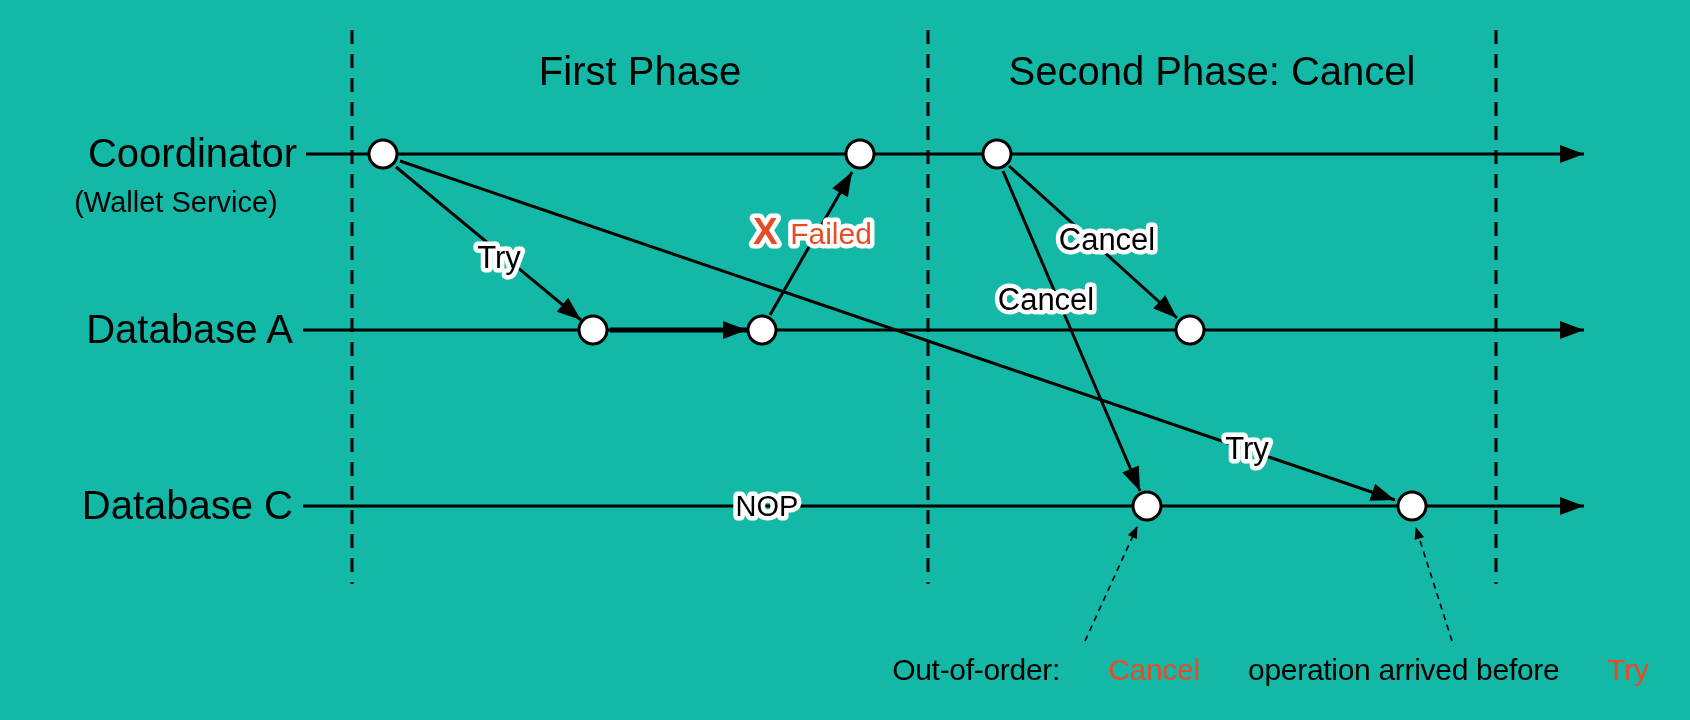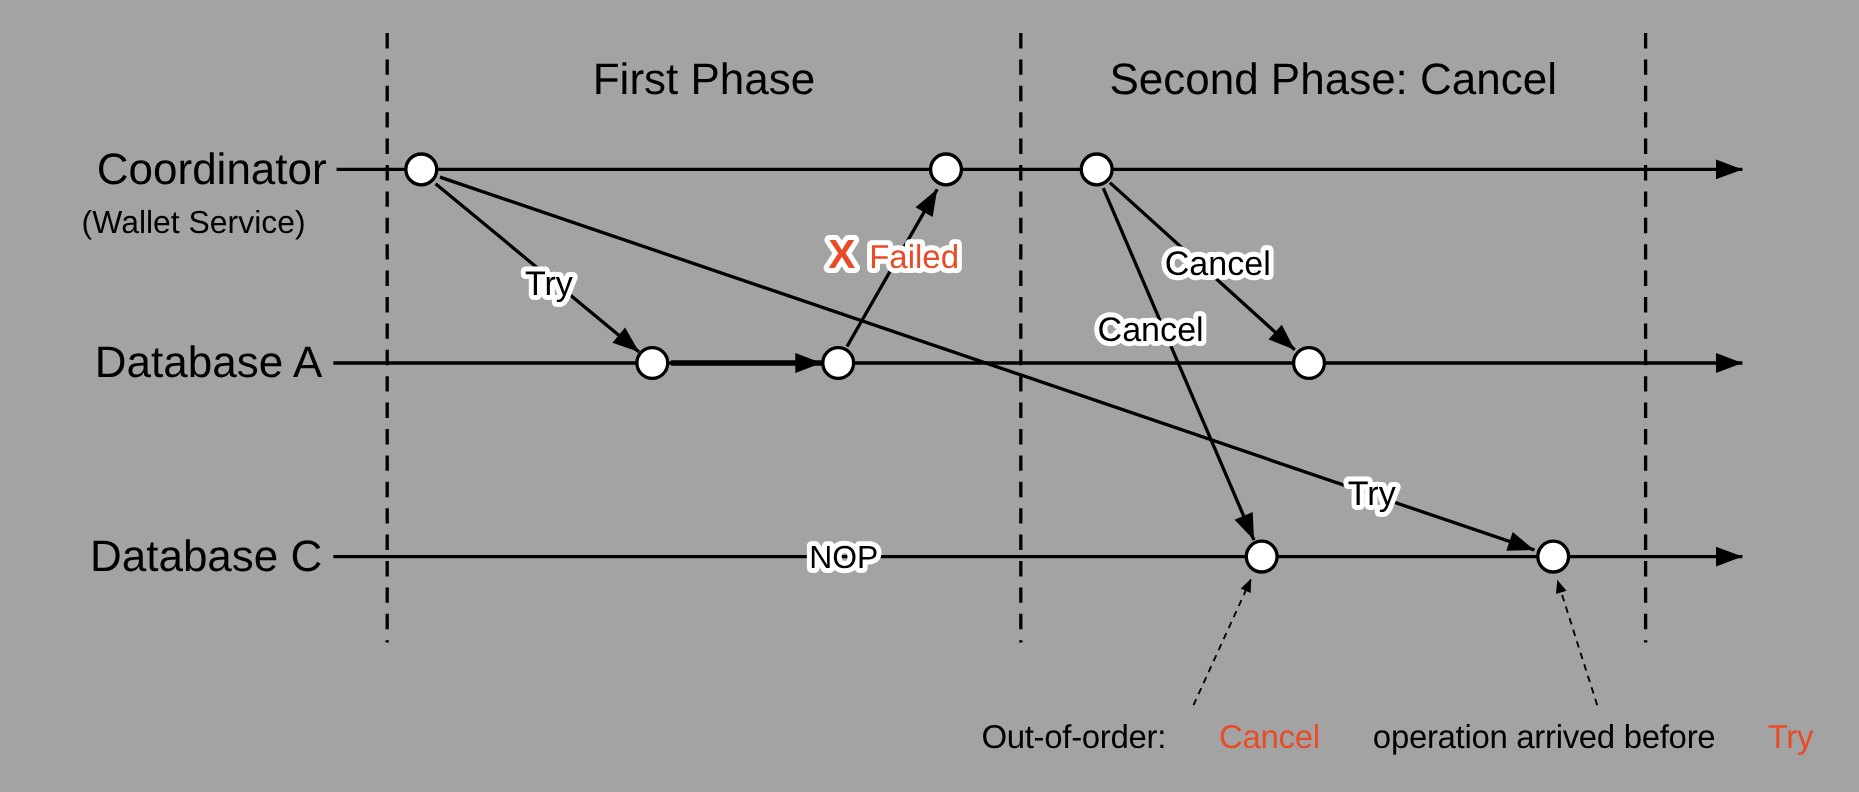--- a/index.html
+++ b/index.html
@@ -1,16 +1,16 @@
 <!DOCTYPE html>
 <html><head>
 <meta charset="utf-8">
 <style>
   html, body { margin: 0; padding: 0; background: #ffffff; }
-  .stage { width: 1690px; height: 720px; position: relative; background: #a3a3a3; }
+  .stage { width: 1690px; height: 720px; position: relative; background: #14b8a6; }
   svg text { font-family: "Liberation Sans", "DejaVu Sans", sans-serif; }
   .t-title  { font-size: 40px; }
   .t-lane   { font-size: 40px; }
   .t-sub    { font-size: 29px; }
   .t-msg    { font-size: 31px; }
   .t-nop    { font-size: 29px; }
   .t-note   { font-size: 30px; letter-spacing: -0.3px; }
   .t-xmark  { font-size: 37px; font-weight: bold; }
   .t-failed { font-size: 30px; }
   .halo { paint-order: stroke; stroke: #ffffff; stroke-width: 9px; stroke-linejoin: round; }

